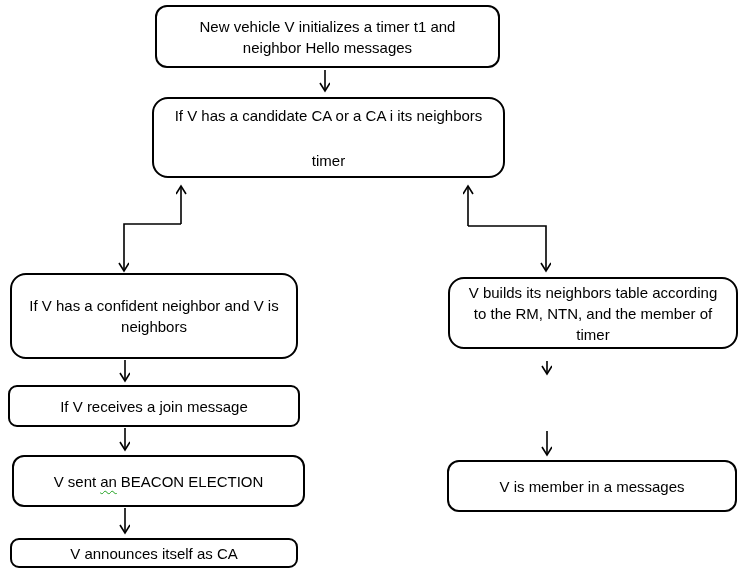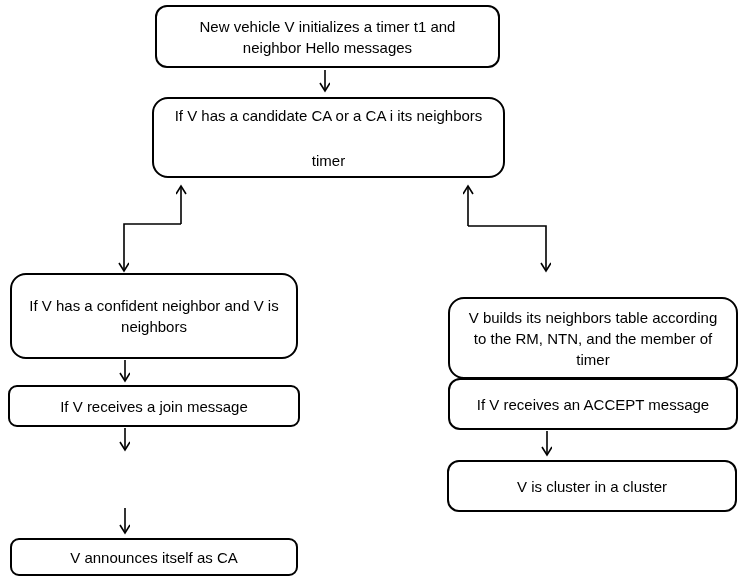--- a/index.html
+++ b/index.html
@@ -43,22 +43,22 @@
     left: 0; top: 0;
     width: 744px; height: 581px;
     pointer-events: none;
   }
   
   #node-start            { left: 155px; top: 5px;   width: 345px; height: 63px; }
   #node-candidate-check  { left: 152px; top: 97px;  width: 353px; height: 81px; gap: 24px; }
   #node-confident        { left: 10px;  top: 273px; width: 288px; height: 86px; }
   #node-join             { left: 8px;   top: 385px; width: 292px; height: 42px; }
   #node-beacon           { left: 12px;  top: 455px; width: 293px; height: 52px; }
-  #node-announce         { left: 10px;  top: 538px; width: 288px; height: 38px; }
-  #node-builds           { left: 448px; top: 277px; width: 290px; height: 82px; margin-top: 20px; }
+  #node-announce         { left: 10px;  top: 538px; width: 288px; height: 30px; }
+  #node-builds           { left: 448px; top: 277px; width: 290px; height: 72px; }
   #node-accept           { left: 448px; top: 378px; width: 290px; height: 52px; }
   #node-member           { left: 447px; top: 460px; width: 290px; height: 52px; }
 </style>
 </head>
 <body>
 
 <div class="canvas">
 
   <svg class="wires" viewBox="0 0 744 581" xmlns="http://www.w3.org/2000/svg">
     <defs>
@@ -92,32 +92,34 @@
 
   <div class="node r-lg" id="node-confident">
     <div class="line">If V has a confident neighbor and V is</div>
     <div class="line">neighbors</div>
   </div>
 
   <div class="node r-sm" id="node-join">
     <div class="line">If V receives a join message</div>
   </div>
 
+  <div class="node r-md" id="node-beacon">
+    <div class="line">
+      <span>V sent</span><span class="squiggle">an</span><span>BEACON ELECTION</span>
+    </div>
+  </div>
 
   <div class="node r-sm" id="node-announce">
     <div class="line">V announces itself as CA</div>
   </div>
 
   <div class="node r-lg" id="node-builds">
     <div class="line">V builds its neighbors table according</div>
     <div class="line">to the RM, NTN, and the member of</div>
     <div class="line">timer</div>
   </div>
 
-  <div class="node r-md" id="node-accept">
-    <div class="line">If V receives an ACCEPT message</div>
-  </div>
 
   <div class="node r-md" id="node-member">
-    <div class="line">V is cluster in a cluster</div>
+    <div class="line">V is member in a messages</div>
   </div>
 
 </div>
 
 </body></html>

